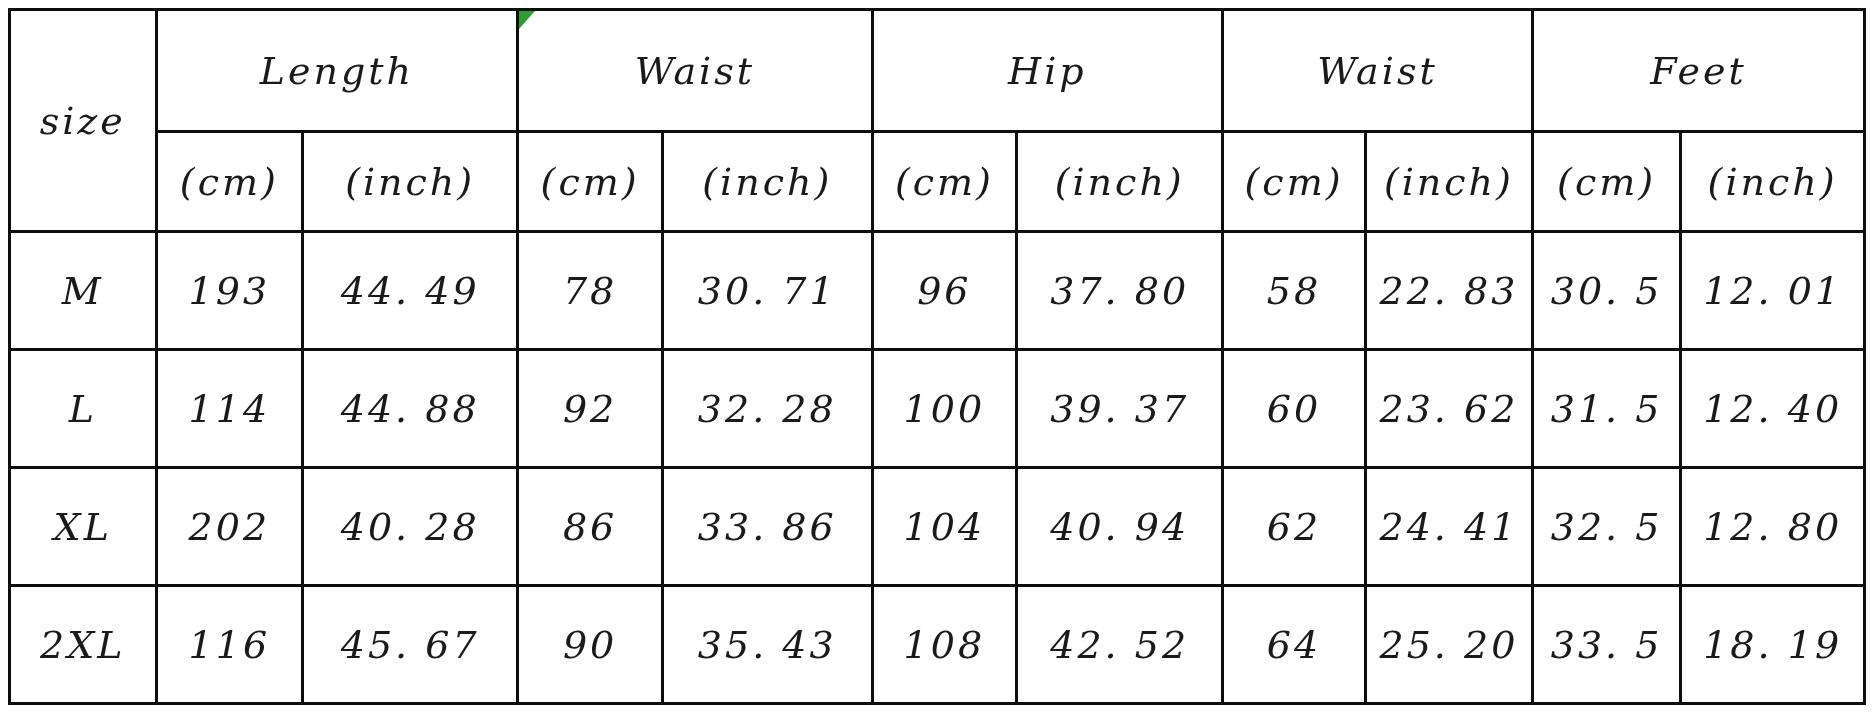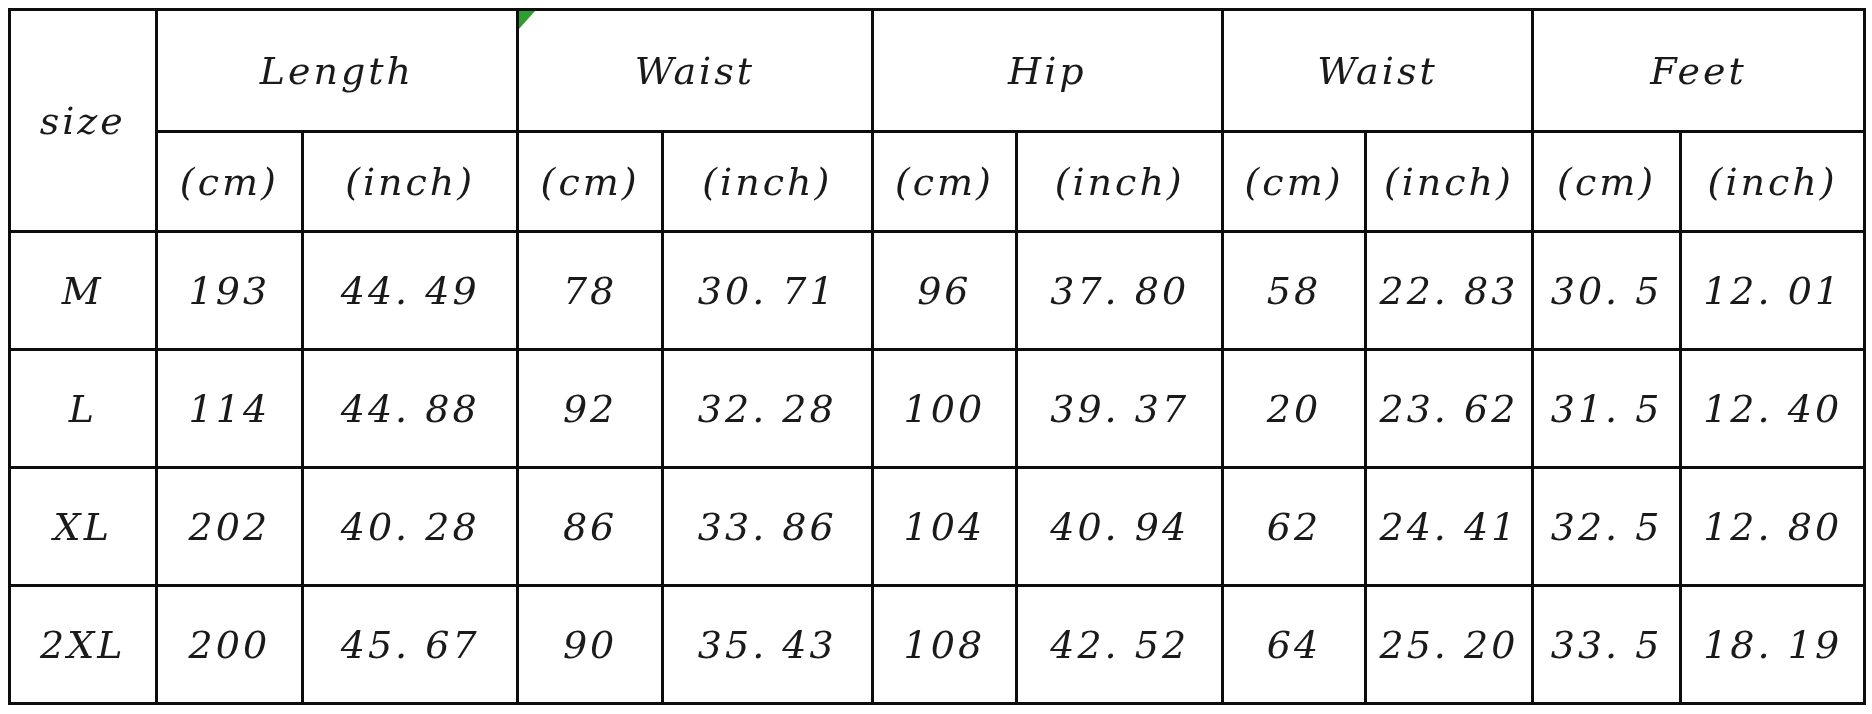--- a/index.html
+++ b/index.html
@@ -123,21 +123,21 @@
     </tr>
 
     <tr class="data-row">
       <th class="size-cell">L</th>
       <td class="value-cell">114</td>
       <td class="value-cell">44. 88</td>
       <td class="value-cell">92</td>
       <td class="value-cell">32. 28</td>
       <td class="value-cell">100</td>
       <td class="value-cell">39. 37</td>
-      <td class="value-cell">20</td>
+      <td class="value-cell">60</td>
       <td class="value-cell">23. 62</td>
       <td class="value-cell">31. 5</td>
       <td class="value-cell">12. 40</td>
     </tr>
 
     <tr class="data-row">
       <th class="size-cell">XL</th>
       <td class="value-cell">202</td>
       <td class="value-cell">40. 28</td>
       <td class="value-cell">86</td>
@@ -145,21 +145,21 @@
       <td class="value-cell">104</td>
       <td class="value-cell">40. 94</td>
       <td class="value-cell">62</td>
       <td class="value-cell">24. 41</td>
       <td class="value-cell">32. 5</td>
       <td class="value-cell">12. 80</td>
     </tr>
 
     <tr class="data-row">
       <th class="size-cell">2XL</th>
-      <td class="value-cell">200</td>
+      <td class="value-cell">116</td>
       <td class="value-cell">45. 67</td>
       <td class="value-cell">90</td>
       <td class="value-cell">35. 43</td>
       <td class="value-cell">108</td>
       <td class="value-cell">42. 52</td>
       <td class="value-cell">64</td>
       <td class="value-cell">25. 20</td>
       <td class="value-cell">33. 5</td>
       <td class="value-cell">18. 19</td>
     </tr>

